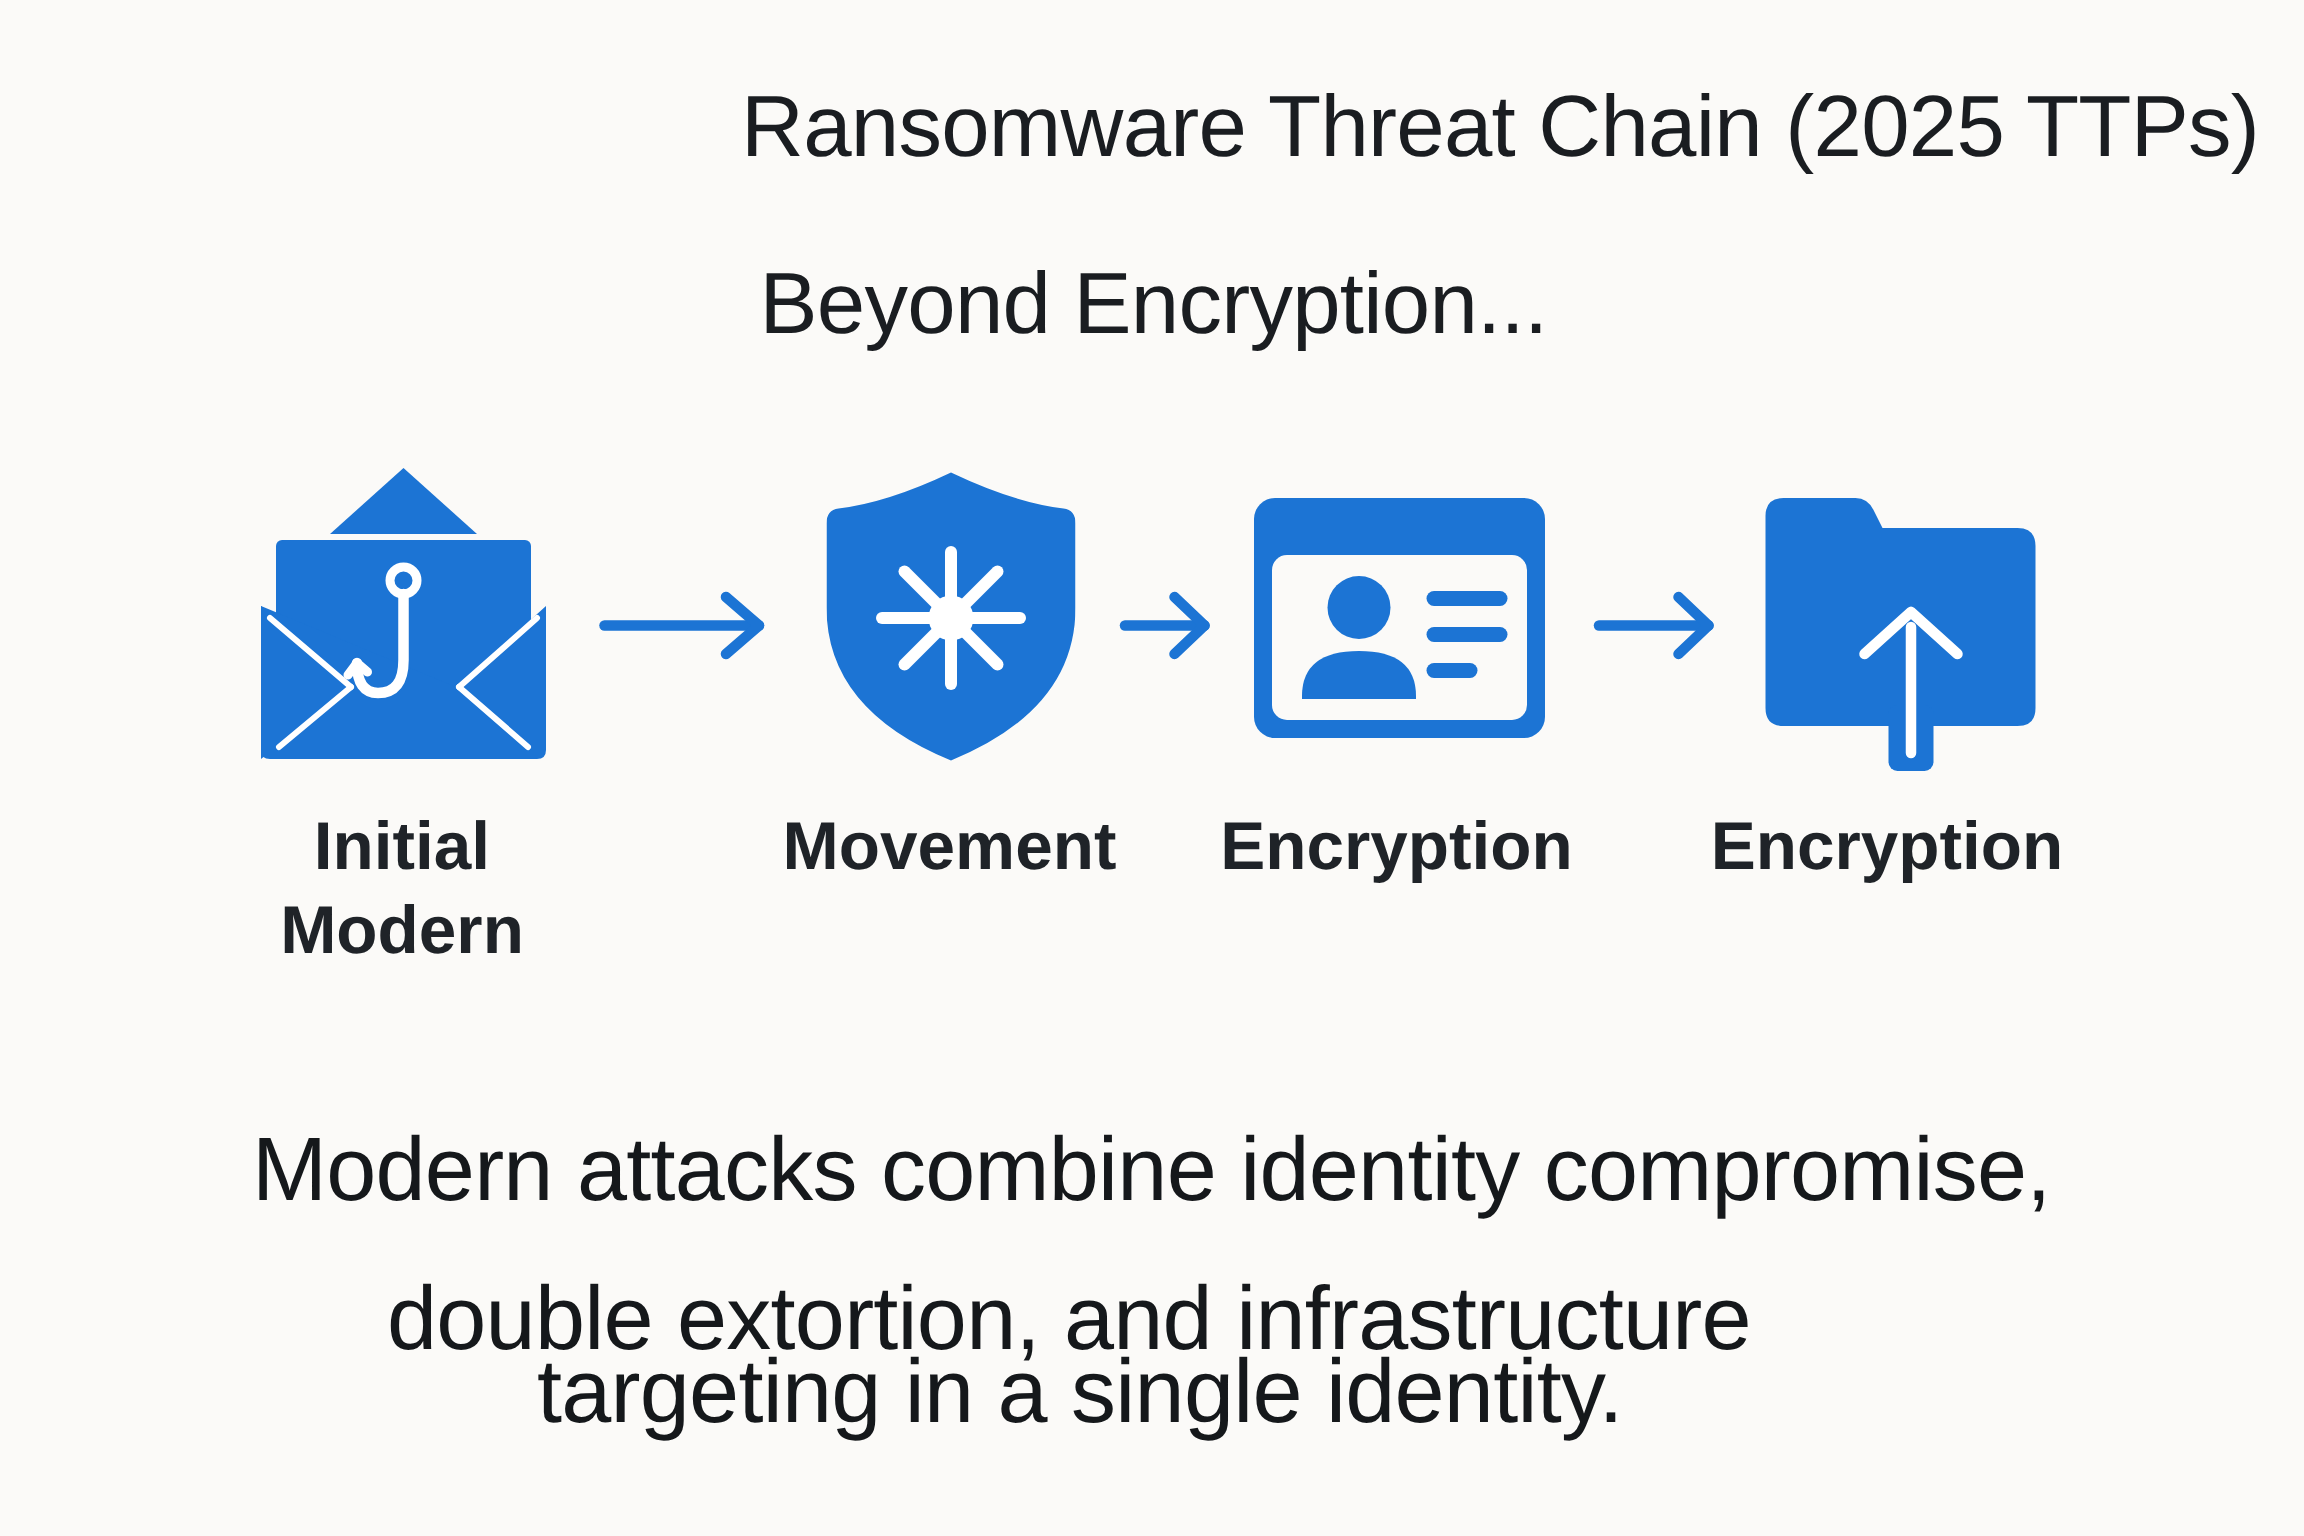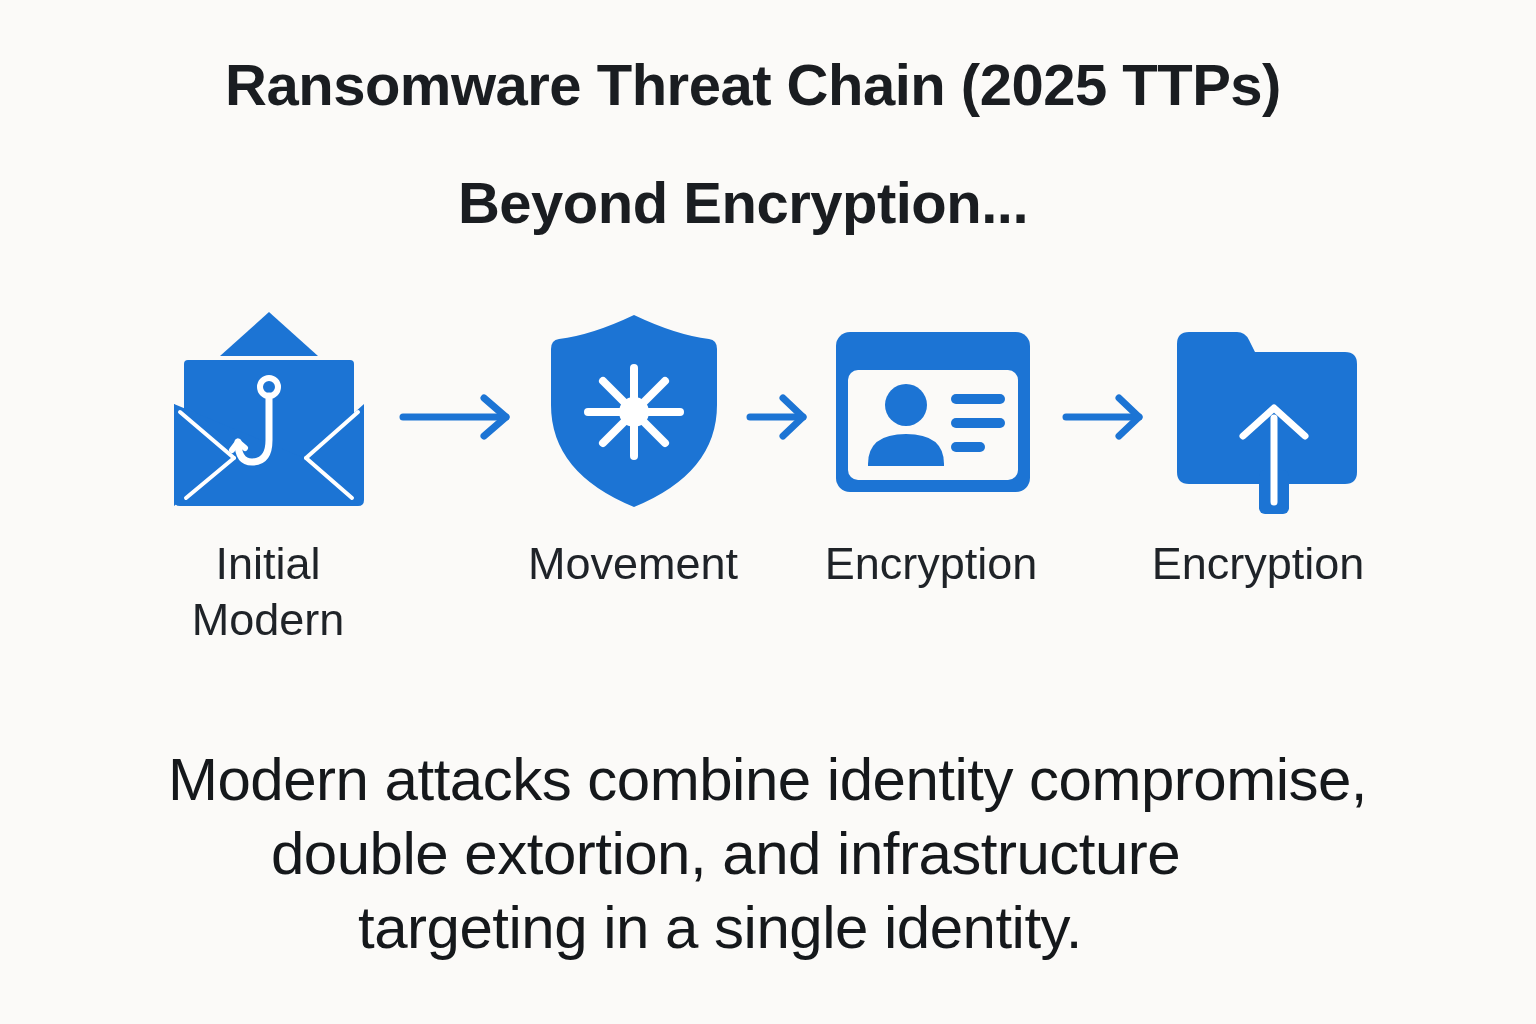--- a/index.html
+++ b/index.html
@@ -3,30 +3,30 @@
 <meta charset="utf-8">
 <style>
   html, body { margin: 0; padding: 0; }
   body {
     width: 1536px; height: 1024px; position: relative; overflow: hidden;
     background: #fbfaf8; color: #1a1d21;
     font-family: "Liberation Sans", "DejaVu Sans", sans-serif;
   }
   .abs { position: absolute; }
   .title {
-    left: 0; width: 1506px; top: 52px; text-align: center;
-    font-size: 58px; font-weight: bold; letter-spacing: -0.5px; line-height: 66px;
+    left: 0; width: 1506px; top: 52px; text-align: right;
+    font-size: 58px; font-weight: normal; letter-spacing: -0.5px; line-height: 66px;
   }
   .subtitle {
     left: 0; width: 1486px; top: 170px; text-align: center;
-    font-size: 58px; font-weight: bold; letter-spacing: -0.5px; line-height: 66px;
+    font-size: 58px; font-weight: normal; letter-spacing: -0.5px; line-height: 66px; padding-left: 26px;
   }
   .icon svg { display: block; }
   .label {
-    text-align: center; font-size: 45px; line-height: 56px; font-weight: normal;
+    text-align: center; font-size: 45px; line-height: 56px; font-weight: bold;
     color: #1f2328; white-space: nowrap;
   }
   .label span { display: block; }
   .desc {
     font-size: 60px; line-height: 72px; color: #15181b; white-space: nowrap;
     letter-spacing: -0.5px;
   }
 </style>
 </head>
 <body>
@@ -115,16 +115,16 @@
     <span>Movement</span>
   </div>
   <div class="abs label" style="left:800px; width:262px; top:536px;">
     <span>Encryption</span>
   </div>
   <div class="abs label" style="left:1108px; width:300px; top:536px;">
     <span>Encryption</span>
   </div>
 
   <div class="abs desc" style="left:168px; top:744px;">Modern attacks combine identity compromise,</div>
-  <div class="abs desc" style="left:258px; top:818px;margin-left:13px;">double extortion, and infrastructure</div>
+  <div class="abs desc" style="left:258px; top:843px;">double extortion, and infrastructure</div>
   <div class="abs desc" style="left:358px; top:892px;">targeting in a single identity.</div>
 
 </div>
 
 </body></html>

